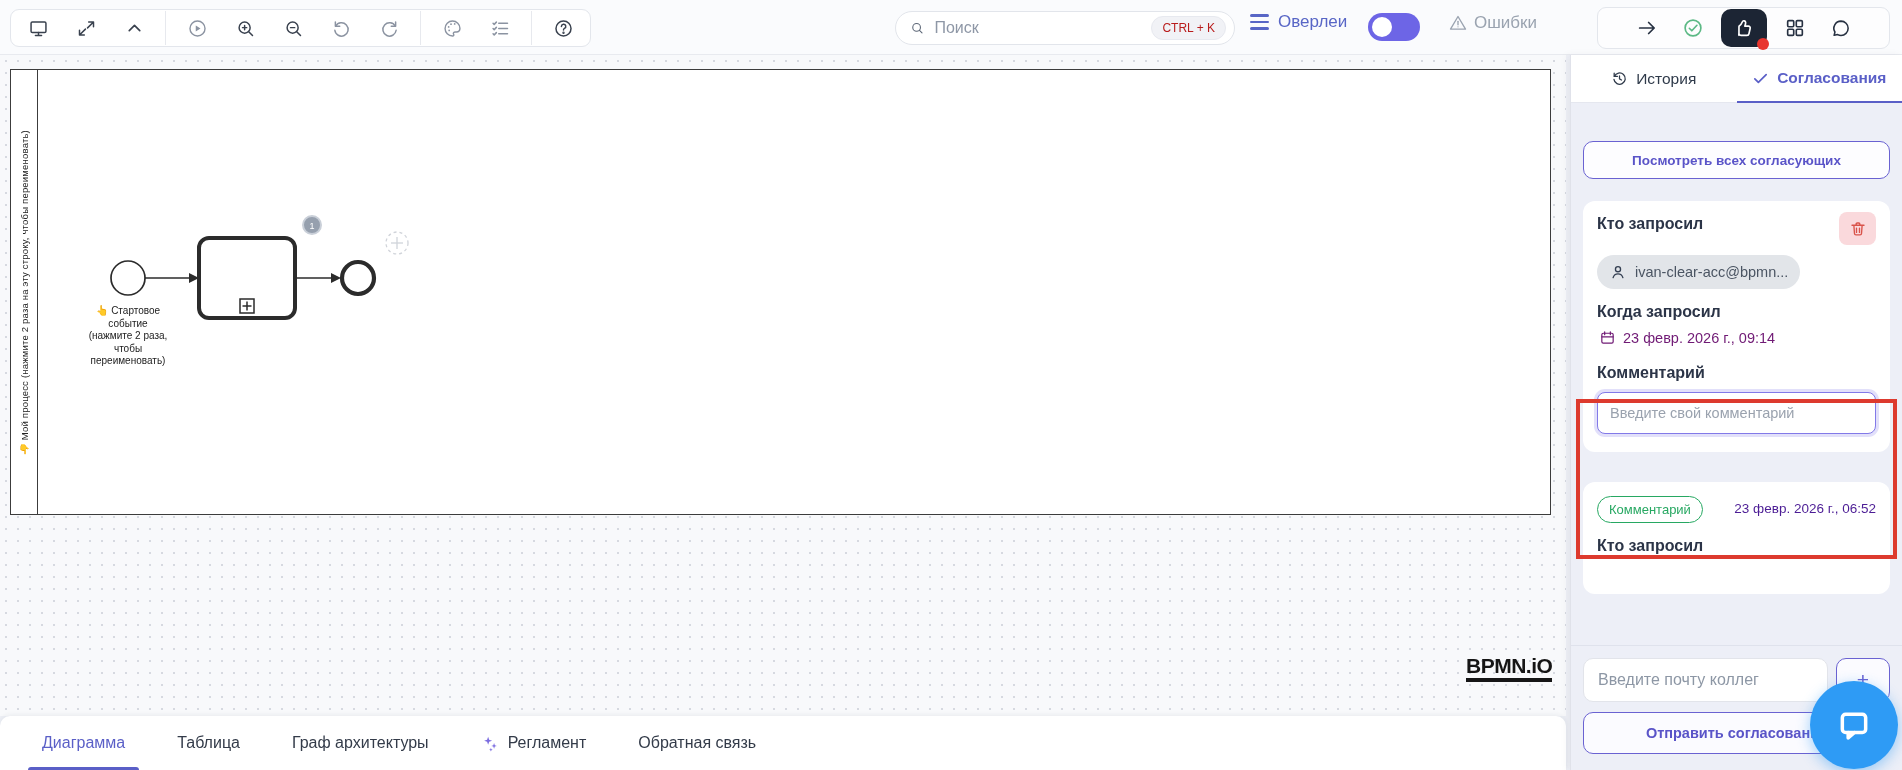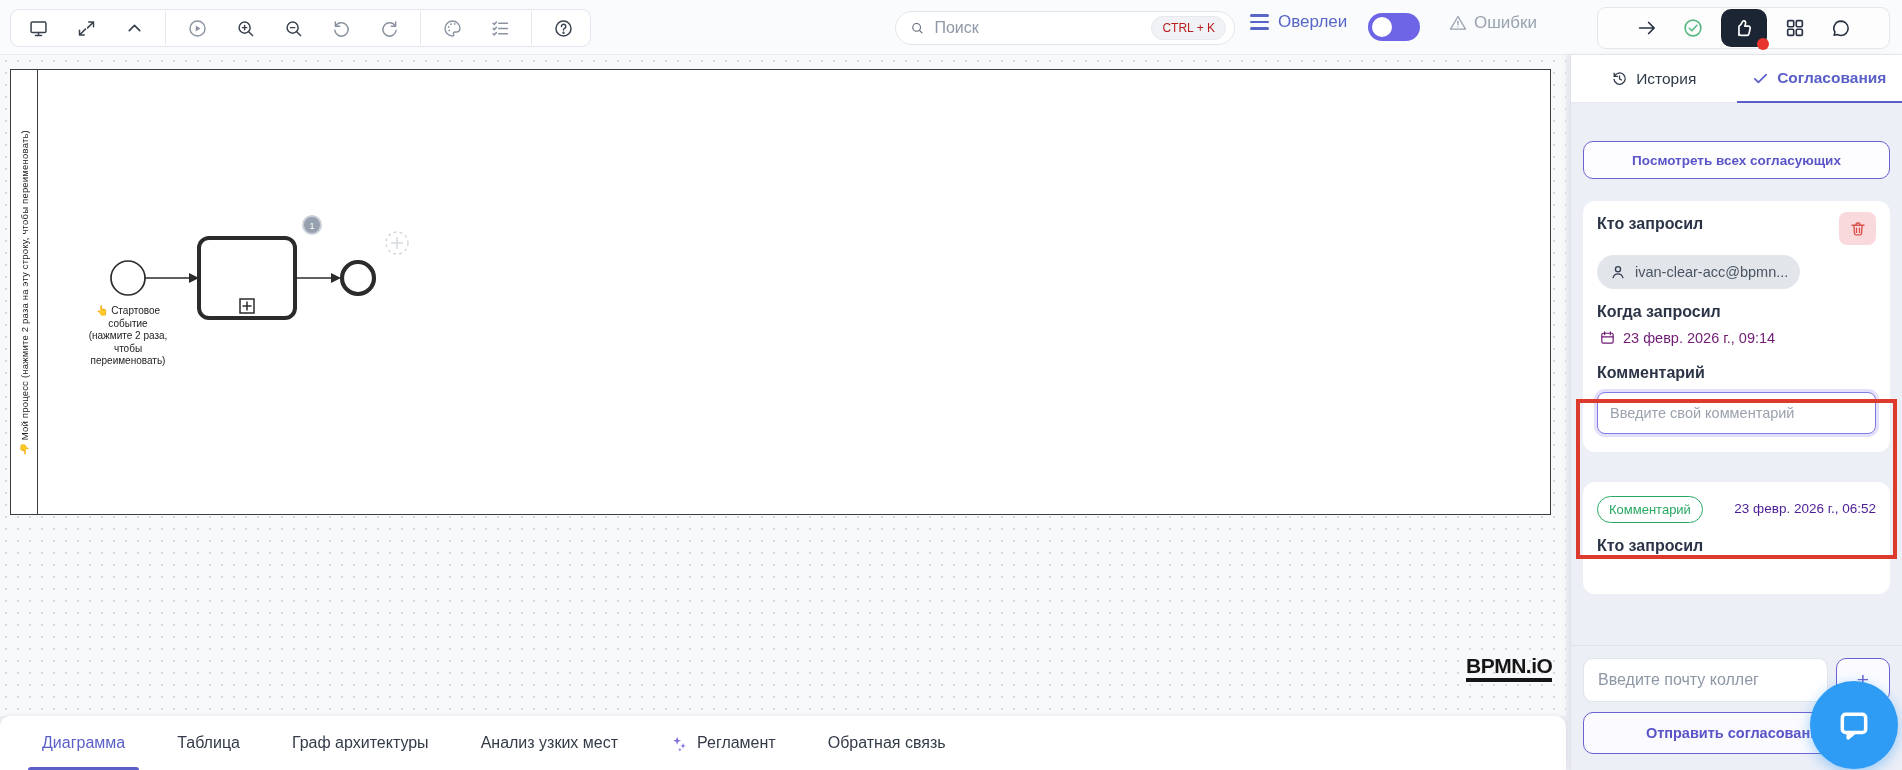--- a/index.html
+++ b/index.html
@@ -283,23 +283,20 @@
       <span>Диаграмма</span>
       <span class="tab-underline"></span>
     </div>
   <div class="btab">
       <span>Таблица</span>
     </div>
   <div class="btab">
       <span>Граф архитектуры</span>
     </div>
   <div class="btab">
-      <span>Анализ узких мест</span>
-    </div>
-  <div class="btab">
     <svg viewBox="0 0 24 24" fill="currentColor">
         <path d="M9 3.5l1.3 3.7 3.7 1.3-3.7 1.3L9 13.5 7.7 9.8 4 8.5l3.7-1.3z"></path>
         <path d="M16.5 11.5l.9 2.6 2.6.9-2.6.9-.9 2.6-.9-2.6-2.6-.9 2.6-.9z"></path>
         <path d="M12.5 17.5l.6 1.7 1.7.6-1.7.6-.6 1.7-.6-1.7-1.7-.6 1.7-.6z"></path>
       </svg>
     <span>Регламент</span>
   </div>
   <div class="btab">
       <span>Обратная связь</span>
     </div>

